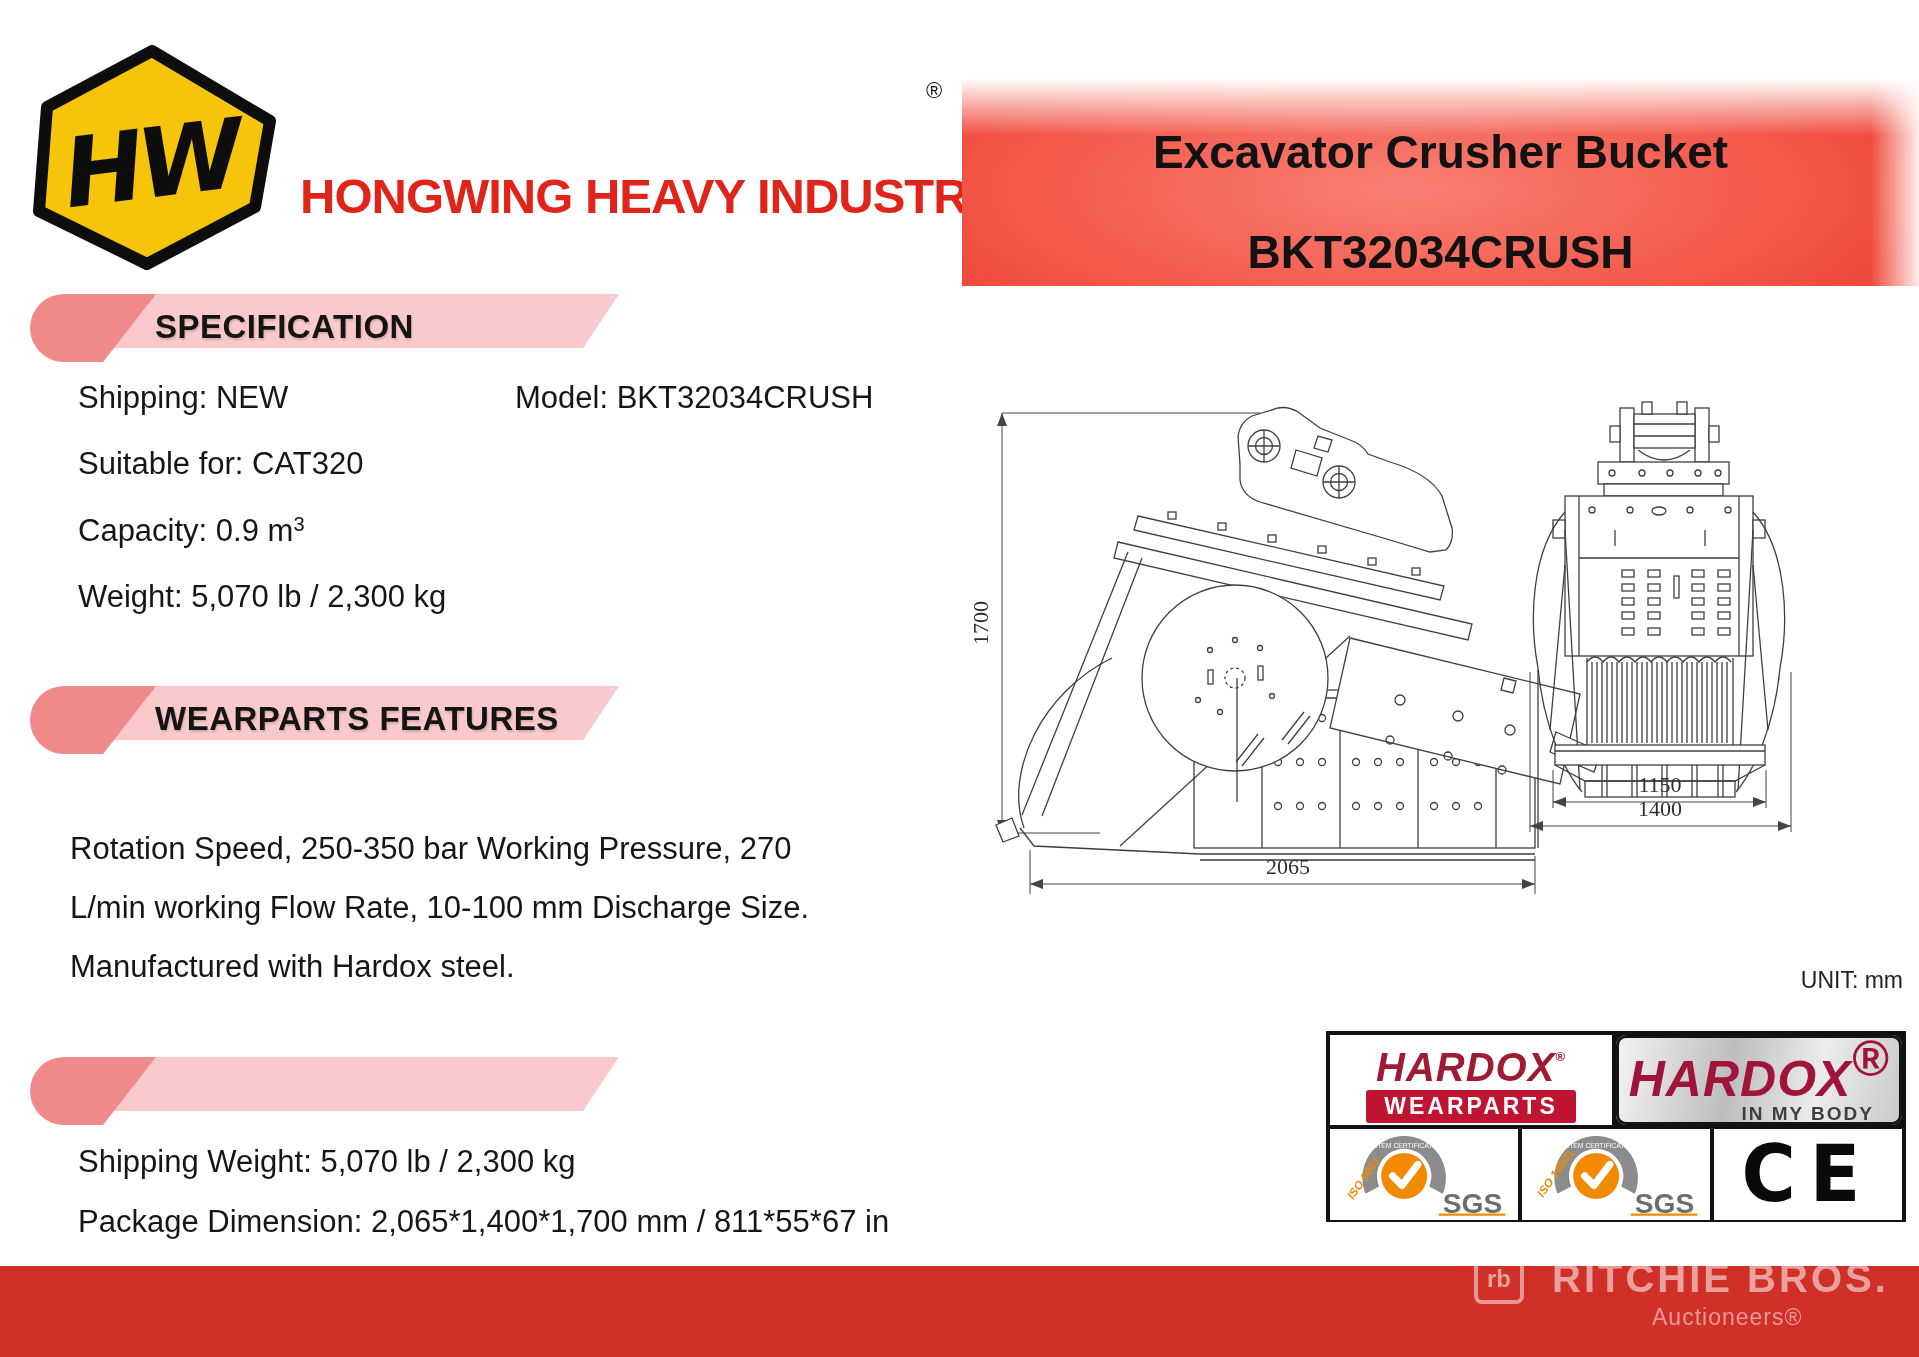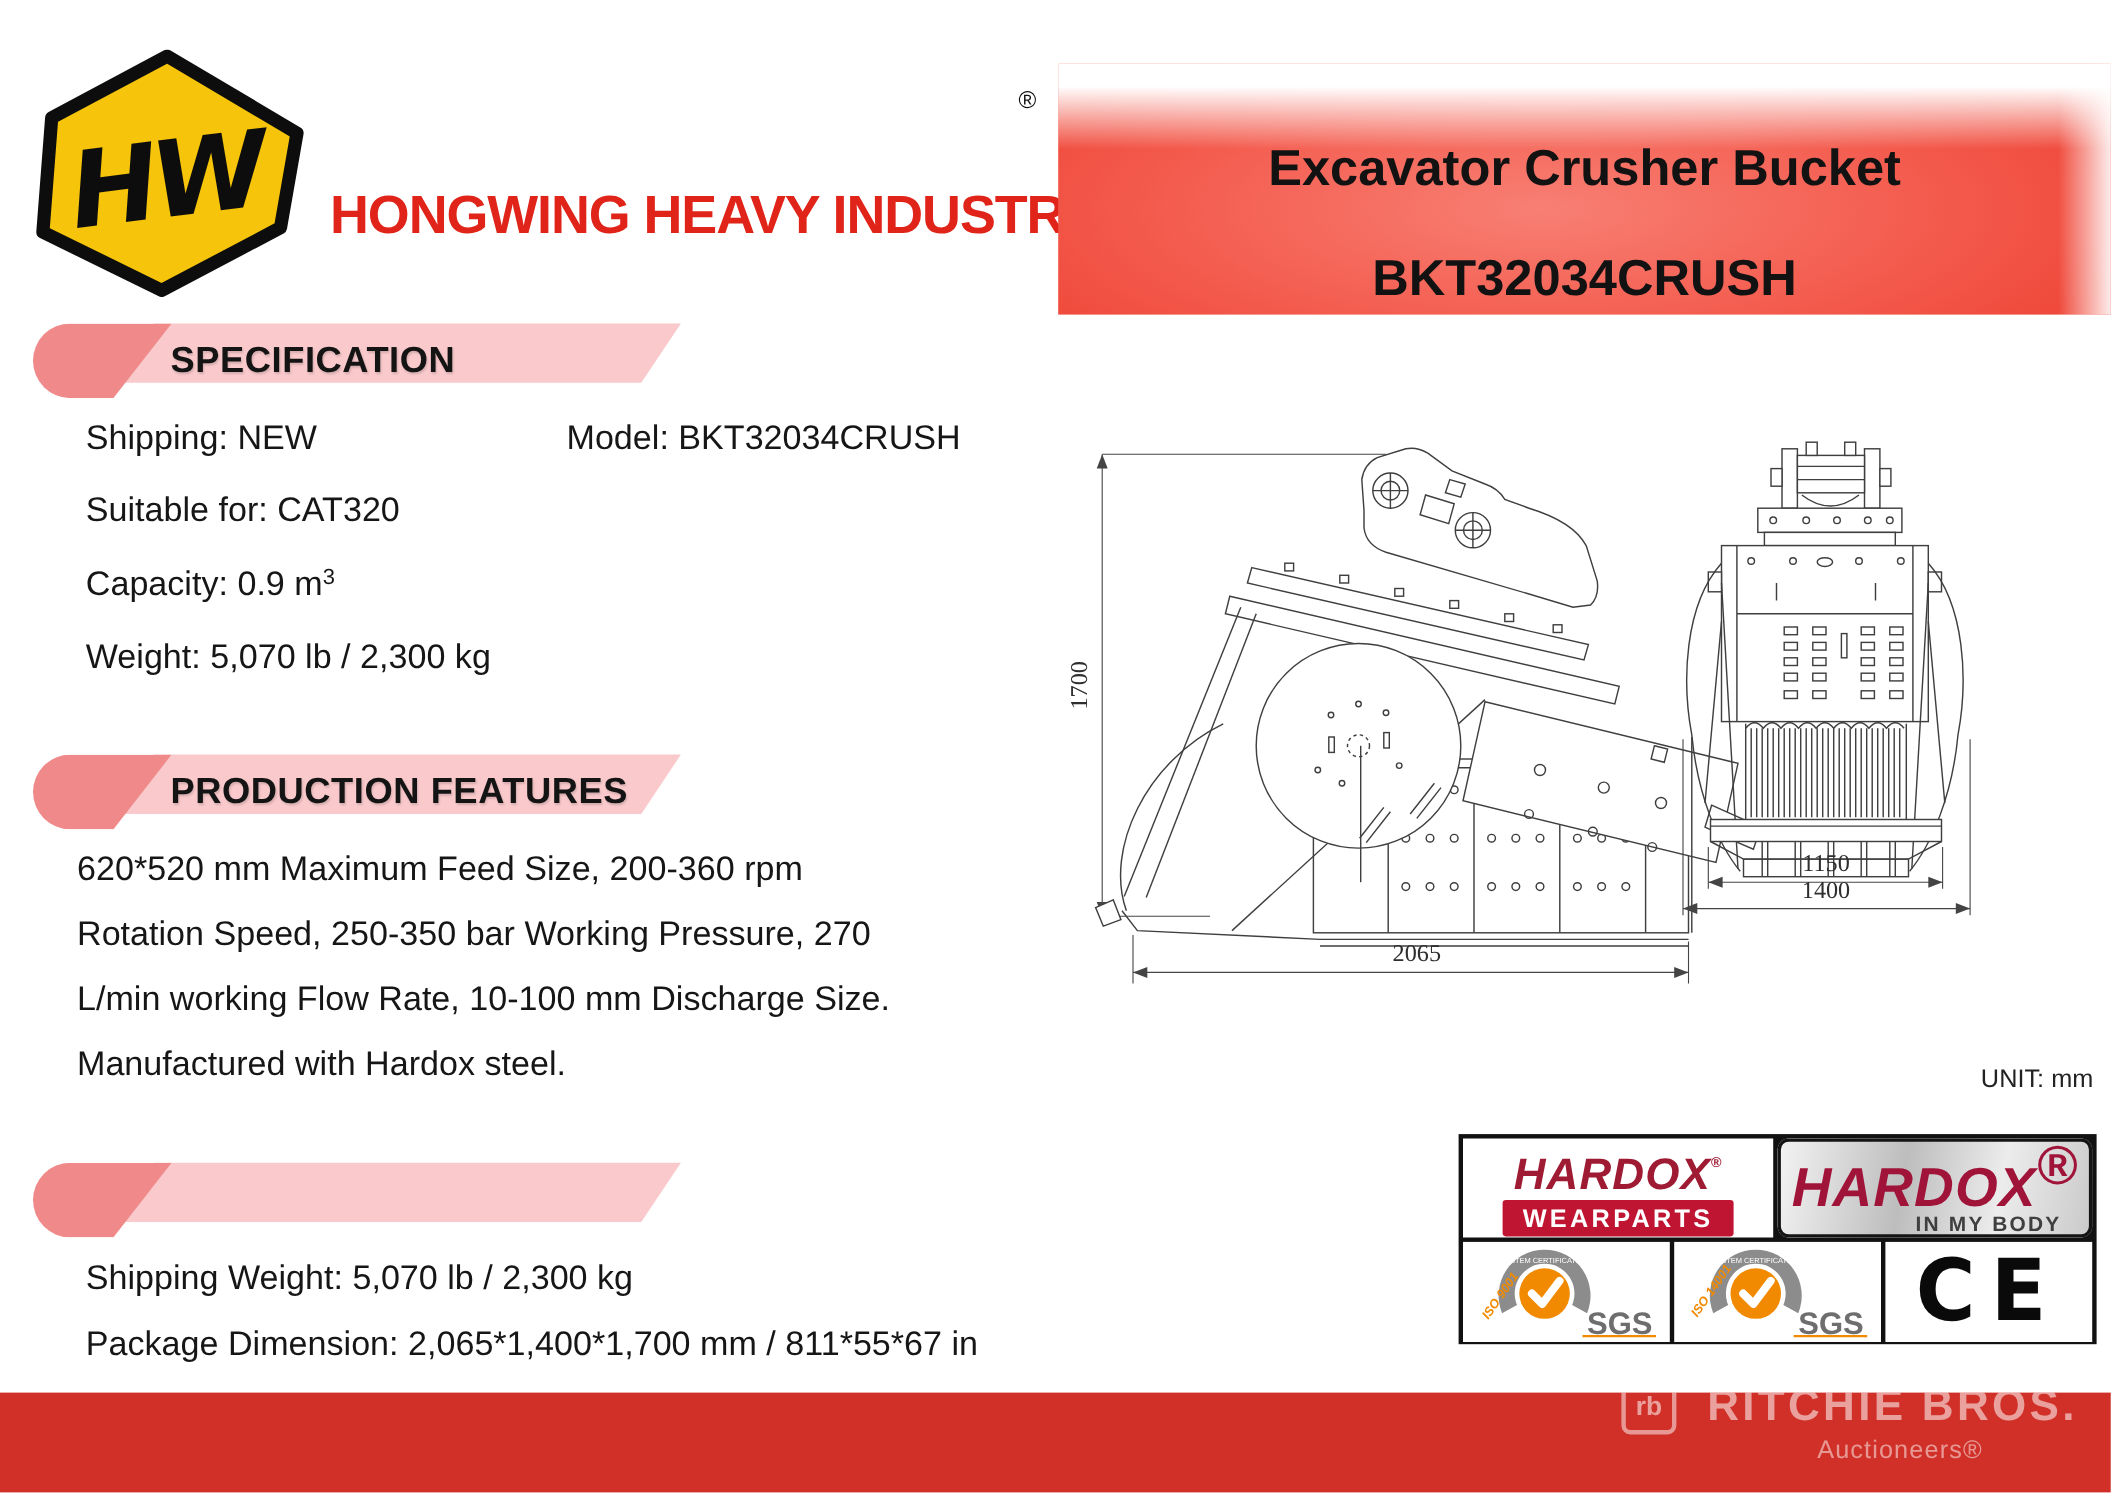--- a/index.html
+++ b/index.html
@@ -98,23 +98,22 @@
   </div>
   <div class="body-line" style="left:78px;top:380px;">Shipping: NEW</div>
   <div class="body-line" style="left:515px;top:380px;">Model: BKT32034CRUSH</div>
   <div class="body-line" style="left:78px;top:446px;">Suitable for: CAT320</div>
   <div class="body-line" style="left:78px;top:513px;"><span>Capacity: 0.9 m</span><span class="cap-sup">3</span></div>
   <div class="body-line" style="left:78px;top:579px;">Weight: 5,070 lb / 2,300 kg</div>
 
   <div class="section" style="top:686px;">
     <div class="sec-light"></div>
     <div class="sec-dark"></div>
-    <div class="sec-title">PRODUCTION FEATURES</div>
-  </div>
-  <div class="body-line" style="left:70px;top:772px;">620*520 mm Maximum Feed Size, 200-360 rpm</div>
+    <div class="sec-title">WEARPARTS FEATURES</div>
+  </div>
   <div class="body-line" style="left:70px;top:831px;">Rotation Speed, 250-350 bar Working Pressure, 270</div>
   <div class="body-line" style="left:70px;top:890px;">L/min working Flow Rate, 10-100 mm Discharge Size.</div>
   <div class="body-line" style="left:70px;top:949px;">Manufactured with Hardox steel.</div>
 
   <div class="section" style="top:1057px;">
     <div class="sec-light"></div>
     <div class="sec-dark"></div>
   </div>
   <div class="body-line" style="left:78px;top:1144px;">Shipping Weight: 5,070 lb / 2,300 kg</div>
   <div class="body-line" style="left:78px;top:1204px;">Package Dimension: 2,065*1,400*1,700 mm / 811*55*67 in</div>

